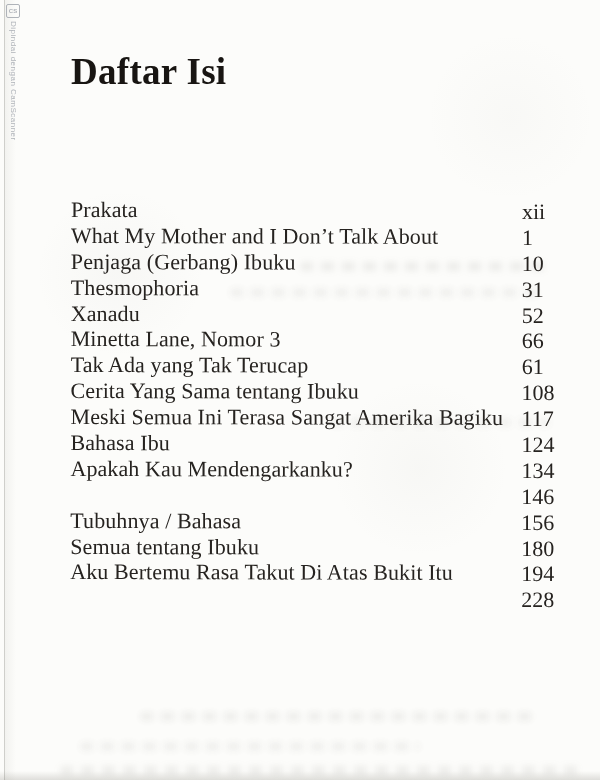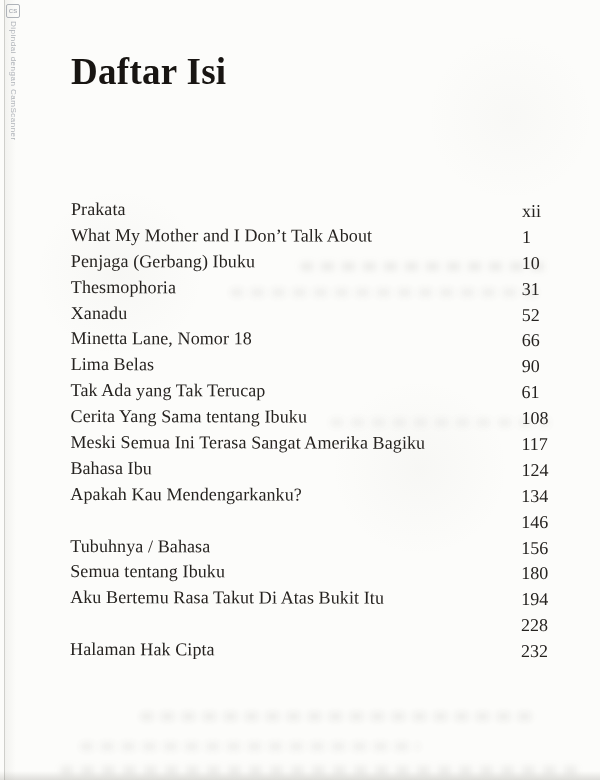--- a/index.html
+++ b/index.html
@@ -87,21 +87,21 @@
     position: absolute;
     left: 71px;
     top: 197px;
     width: 490px;
     transform: rotate(0.12deg);
     transform-origin: left top;
   }
   .row {
     position: relative;
     height: 25.9px;
-    font-size: 18px;
+    font-size: 22px;
     line-height: 25.9px;
     color: #262320;
     white-space: nowrap;
   }
   .row .label {
     letter-spacing: 0.1px;
   }
   .row .pagenum {
     position: absolute;
     left: 451px;
@@ -162,28 +162,24 @@
         <span class="label">Thesmophoria</span>
         <span class="pagenum">31</span>
       </div>
 
       <div class="row">
         <span class="label">Xanadu</span>
         <span class="pagenum">52</span>
       </div>
 
       <div class="row">
-        <span class="label">Minetta Lane, Nomor 18</span>
+        <span class="label">Minetta Lane, Nomor 3</span>
         <span class="pagenum">66</span>
       </div>
 
-      <div class="row">
-        <span class="label">Lima Belas</span>
-        <span class="pagenum">90</span>
-      </div>
 
       <div class="row">
         <span class="label">Tak Ada yang Tak Terucap</span>
         <span class="pagenum">61</span>
       </div>
 
       <div class="row">
         <span class="label">Cerita Yang Sama tentang Ibuku</span>
         <span class="pagenum">108</span>
       </div>
@@ -220,24 +216,20 @@
       <div class="row">
         <span class="label">Aku Bertemu Rasa Takut Di Atas Bukit Itu</span>
         <span class="pagenum">194</span>
       </div>
 
 
       <div class="row">
         <span class="pagenum">228</span>
       </div>
 
-      <div class="row">
-        <span class="label">Halaman Hak Cipta</span>
-        <span class="pagenum">232</span>
-      </div>
     </div>
 
   <div class="bleed" style="left:300px; top:262px; width:250px;"></div>
   <div class="bleed" style="left:230px; top:288px; width:310px; opacity:.8;"></div>
   <div class="bleed" style="left:330px; top:418px; width:220px; opacity:.7;"></div>
   <div class="bleed" style="left:140px; top:712px; width:400px; opacity:.9;"></div>
   <div class="bleed" style="left:80px; top:742px; width:340px; opacity:.8;"></div>
   <div class="bleed" style="left:60px; top:766px; width:520px; opacity:1;"></div>
 
   <div class="bottom-shade"></div>

